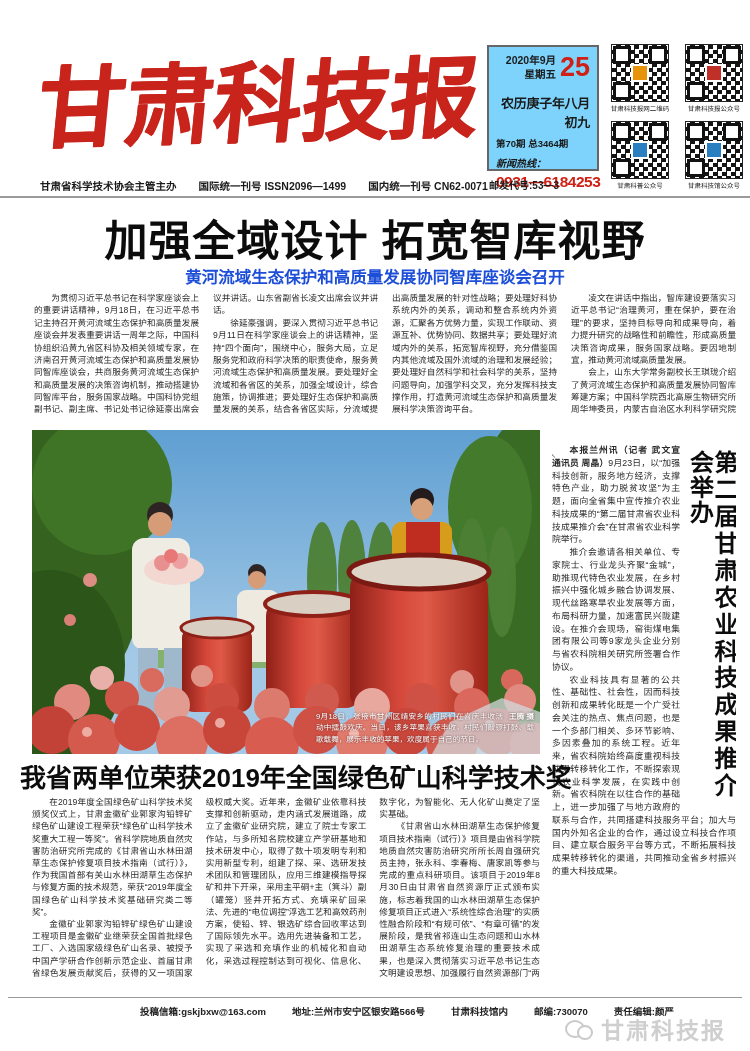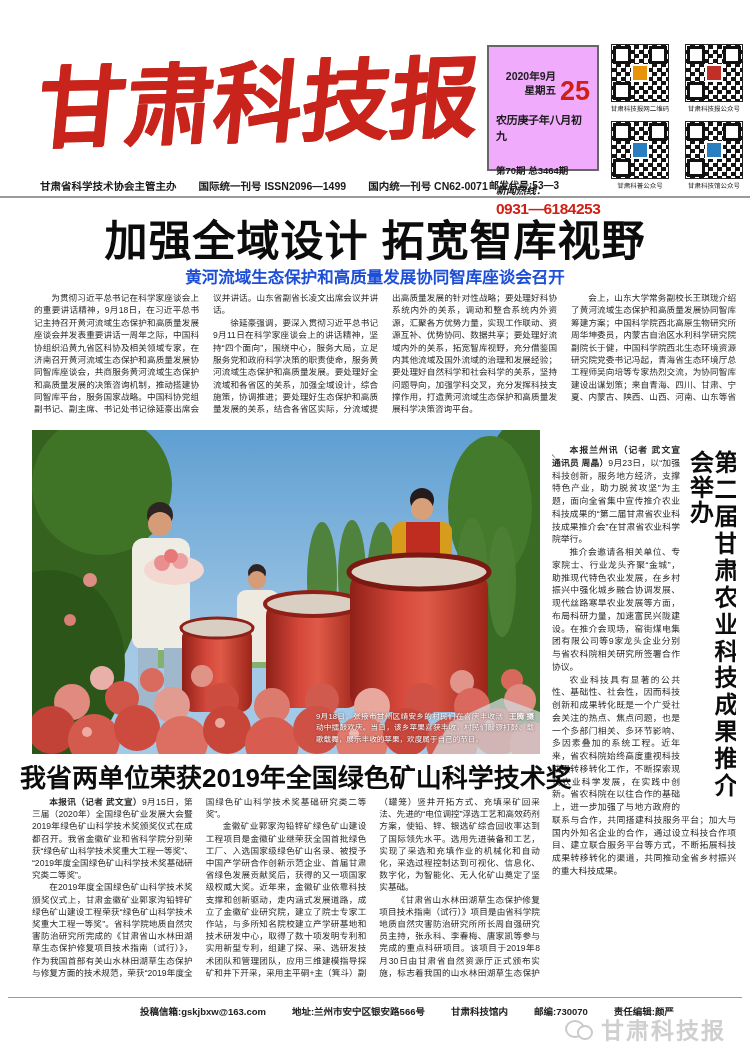--- a/index.html
+++ b/index.html
@@ -6,26 +6,26 @@
   #page{position:relative;width:750px;height:1051px;margin:0 auto;background:#fff;
         outline:1px solid #d8d8d8;overflow:hidden;
         font-family:"Liberation Sans","DejaVu Sans",sans-serif;color:#1a1a1a;}
   
   .masthead-title{position:absolute;left:38px;top:38px;width:450px;height:132px;
       font-family:"DejaVu Serif","Liberation Serif",serif;font-weight:900;
       font-size:88px;line-height:130px;color:#c8241c;letter-spacing:0;
       transform:skewX(-7deg) rotate(-1.5deg);white-space:nowrap;
       text-shadow:1px 0 0 #c8241c,0 1px 0 #c8241c;}
   .date-box{position:absolute;left:487px;top:45px;width:112px;height:126px;
-      border:2px solid #666;padding:22px 7px 4px 7px;box-sizing:border-box;background:#f0abfc;}
+      border:2px solid #666;padding:6px 7px 4px 7px;box-sizing:border-box;background:#7dd3fc;}
   .date-row{display:flex;justify-content:space-between;align-items:flex-start;}
   .date-ym{font-size:10.5px;font-weight:bold;line-height:1.35;text-align:right;width:60px;}
-  .day-num{font-size:27px;font-weight:900;color:#d01f14;line-height:1;margin-top:9px;}
-  .lunar{font-size:11px;font-weight:bold;margin-top:6px;letter-spacing:-0.3px;}
-  .issue{font-size:9.5px;font-weight:bold;margin-top:20px;}
+  .day-num{font-size:27px;font-weight:900;color:#d01f14;line-height:1;margin-top:1px;}
+  .lunar{font-size:13px;font-weight:bold;margin-top:12px;letter-spacing:-0.3px;text-align:right;}
+  .issue{font-size:9.5px;font-weight:bold;margin-top:5px;}
   .hotline-label{font-size:10px;font-weight:bold;margin-top:5px;font-style:italic;}
   .hotline{font-size:15.5px;font-weight:900;color:#d01f14;margin-top:3px;letter-spacing:-0.5px;white-space:nowrap;}
   .postal-code{position:absolute;left:489px;top:177px;font-size:10px;font-weight:bold;}
   .qr-grid{position:absolute;left:608px;top:45px;width:138px;height:150px;
       display:grid;grid-template-columns:1fr 1fr;grid-column-gap:10px;grid-row-gap:4px;}
   .qr-cell{display:flex;flex-direction:column;align-items:center;}
   .qr{width:56px;height:56px;position:relative;
       background:repeating-conic-gradient(#151515 0% 25%, #fff 0% 50%) 0 0/9px 9px;outline:1px solid #222;}
   .qr i{position:absolute;width:12px;height:12px;border:3px solid #111;background:#fff;}
   .qr i.tl{left:1px;top:1px;} .qr i.tr{right:1px;top:1px;} .qr i.bl{left:1px;bottom:1px;}
@@ -141,20 +141,21 @@
     <span>国际统一刊号 ISSN2096—1499</span>
     <span>国内统一刊号 CN62-0071</span>
   </div>
   <div class="top-rule"></div>
 
   <div class="lead-headline">加强全域设计  拓宽智库视野</div>
   <div class="lead-subheadline">黄河流域生态保护和高质量发展协同智库座谈会召开</div>
   <div class="lead-columns story">
     <p>为贯彻习近平总书记在科学家座谈会上的重要讲话精神，9月18日，在习近平总书记主持召开黄河流域生态保护和高质量发展座谈会并发表重要讲话一周年之际，中国科协组织沿黄九省区科协及相关领域专家，在济南召开黄河流域生态保护和高质量发展协同智库座谈会，共商服务黄河流域生态保护和高质量发展的决策咨询机制，推动搭建协同智库平台，服务国家战略。中国科协党组副书记、副主席、书记处书记徐延豪出席会议并讲话。山东省副省长凌文出席会议并讲话。</p>
     <p>徐延豪强调，要深入贯彻习近平总书记9月11日在科学家座谈会上的讲话精神，坚持“四个面向”，围绕中心，服务大局，立足服务党和政府科学决策的职责使命，服务黄河流域生态保护和高质量发展。要处理好全流域和各省区的关系，加强全域设计，综合施策，协调推进；要处理好生态保护和高质量发展的关系，结合各省区实际，分流域提出高质量发展的针对性战略；要处理好科协系统内外的关系，调动和整合系统内外资源，汇聚各方优势力量，实现工作联动、资源互补、优势协同、数据共享；要处理好流域内外的关系，拓宽智库视野，充分借鉴国内其他流域及国外流域的治理和发展经验；要处理好自然科学和社会科学的关系，坚持问题导向，加强学科交叉，充分发挥科技支撑作用，打造黄河流域生态保护和高质量发展科学决策咨询平台。</p>
+    <p>凌文在讲话中指出，智库建设要落实习近平总书记“治理黄河，重在保护，要在治理”的要求，坚持目标导向和成果导向，着力提升研究的战略性和前瞻性，形成高质量决策咨询成果，服务国家战略。要因地制宜，推动黄河流域高质量发展。</p>
     <p>会上，山东大学常务副校长王琪珑介绍了黄河流域生态保护和高质量发展协同智库筹建方案；中国科学院西北高原生物研究所周华坤委员，内蒙古自治区水利科学研究院副院长于健，中国科学院西北生态环境资源研究院党委书记冯起，青海省生态环境厅总工程师吴向培等专家热烈交流，为协同智库建设出谋划策；来自青海、四川、甘肃、宁夏、内蒙古、陕西、山西、河南、山东等省（区）科协代表就智库建设交流了工作意见。</p>
 
   </div>
 
   <div class="photo">
     <svg viewBox="0 0 508 324" preserveAspectRatio="none">
       <defs>
         <linearGradient id="sky" x1="0" y1="0" x2="0" y2="1">
           <stop offset="0" stop-color="#5f9fd2"></stop>
             <stop offset="0.7" stop-color="#a3c9e6"></stop>
@@ -256,21 +257,20 @@
   <div class="right-story story">
     <div class="v-headline">第二届甘肃农业科技成果推介会举办</div>
     <p><span class="byline">本报兰州讯（记者 武文宣 通讯员 周晶）</span><span>9月23日，以“加强科技创新，服务地方经济，支撑特色产业，助力脱贫攻坚”为主题，面向全省集中宣传推介农业科技成果的“第二届甘肃省农业科技成果推介会”在甘肃省农业科学院举行。</span></p>
     <p>推介会邀请各相关单位、专家院士、行业龙头齐聚“金城”，助推现代特色农业发展，在乡村振兴中强化城乡融合协调发展、现代丝路寒旱农业发展等方面，布局科研力量，加速富民兴陇建设。在推介会现场，窑街煤电集团有限公司等9家龙头企业分别与省农科院相关研究所签署合作协议。</p>
     <p>农业科技具有显著的公共性、基础性、社会性，因而科技创新和成果转化既是一个广受社会关注的热点、焦点问题，也是一个多部门相关、多环节影响、多因素叠加的系统工程。近年来，省农科院始终高度重视科技成果转移转化工作，不断探索现代农业科学发展，在实践中创新。省农科院在以往合作的基础上，进一步加强了与地方政府的联系与合作，共同搭建科技服务平台；加大与国内外知名企业的合作，通过设立科技合作项目、建立联合服务平台等方式，不断拓展科技成果转移转化的渠道，共同推动全省乡村振兴的重大科技成果。</p>
 
   </div>
 
   <div class="bottom-headline">我省两单位荣获2019年全国绿色矿山科学技术奖</div>
   <div class="bottom-columns story">
-    <p><span class="byline">本报讯（记者 武文宣）</span><span>9月15日，第三届（2020年）全国绿色矿业发展大会暨2019年绿色矿山科学技术奖颁奖仪式在成都召开。我省金徽矿业和省科学院分别荣获“绿色矿山科学技术奖重大工程一等奖”、“2019年度全国绿色矿山科学技术奖基础研究类二等奖”。</span></p>
     <p>在2019年度全国绿色矿山科学技术奖颁奖仪式上，甘肃金徽矿业郭家沟铅锌矿绿色矿山建设工程荣获“绿色矿山科学技术奖重大工程一等奖”。省科学院地质自然灾害防治研究所完成的《甘肃省山水林田湖草生态保护修复项目技术指南（试行）》，作为我国首部有关山水林田湖草生态保护与修复方面的技术规范，荣获“2019年度全国绿色矿山科学技术奖基础研究类二等奖”。</p>
     <p>金徽矿业郭家沟铅锌矿绿色矿山建设工程项目是金徽矿业继荣获全国首批绿色工厂、入选国家级绿色矿山名录、被授予中国产学研合作创新示范企业、首届甘肃省绿色发展贡献奖后，获得的又一项国家级权威大奖。近年来，金徽矿业依靠科技支撑和创新驱动，走内涵式发展道路，成立了金徽矿业研究院，建立了院士专家工作站，与多所知名院校建立产学研基地和技术研发中心，取得了数十项发明专利和实用新型专利，组建了探、采、选研发技术团队和管理团队，应用三维建模指导探矿和井下开采，采用主平硐+主（箕斗）副（罐笼）竖井开拓方式、充填采矿回采法、先进的“电位调控”浮选工艺和高效药剂方案，使铅、锌、银选矿综合回收率达到了国际领先水平。选用先进装备和工艺，实现了采选和充填作业的机械化和自动化，采选过程控制达到可视化、信息化、数字化，为智能化、无人化矿山奠定了坚实基础。</p>
     <p>《甘肃省山水林田湖草生态保护修复项目技术指南（试行）》项目是由省科学院地质自然灾害防治研究所所长周自强研究员主持，张永科、李春梅、唐家凯等参与完成的重点科研项目。该项目于2019年8月30日由甘肃省自然资源厅正式颁布实施，标志着我国的山水林田湖草生态保护修复项目正式进入“系统性综合治理”的实质性融合阶段和“有规可依”、“有章可循”的发展阶段，是我省祁连山生态问题和山水林田湖草生态系统修复治理的重要技术成果，也是深入贯彻落实习近平总书记生态文明建设思想、加强履行自然资源部门“两统一”职责、规范全省国土空间生态保护修复工作的重要技术措施。</p>
 
   </div>
 
   <div class="footer-rule"></div>
   <div class="footer-line">
     <span>投稿信箱:gskjbxw@163.com</span>
     <span>地址:兰州市安宁区银安路566号</span>

